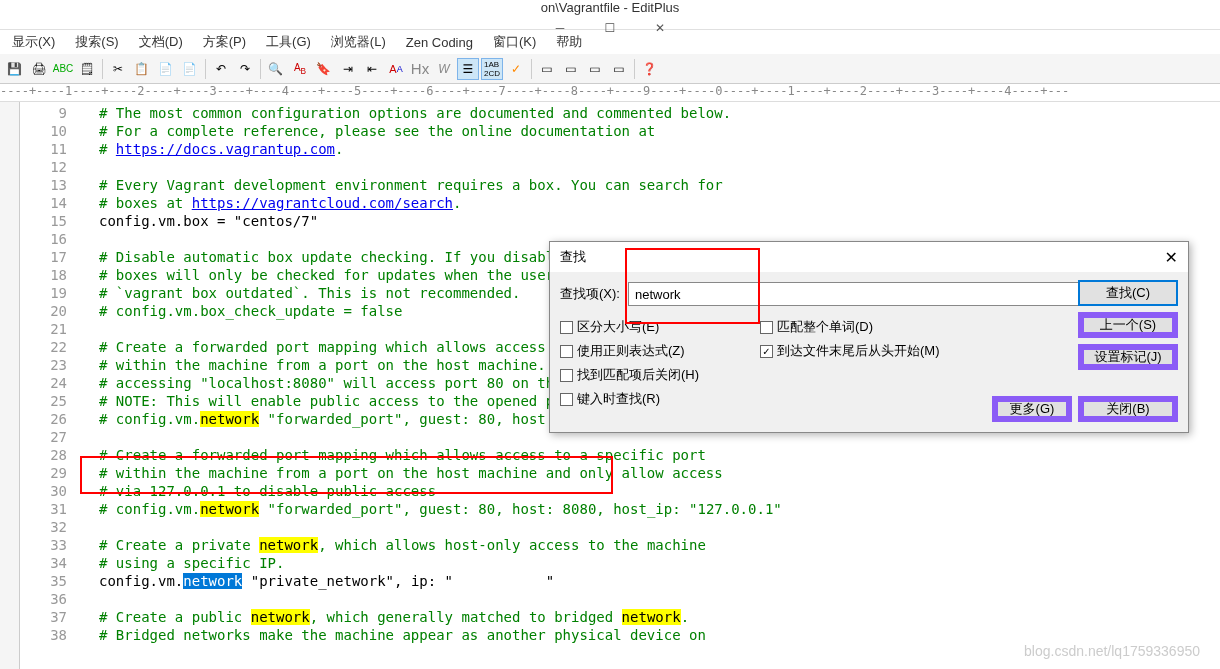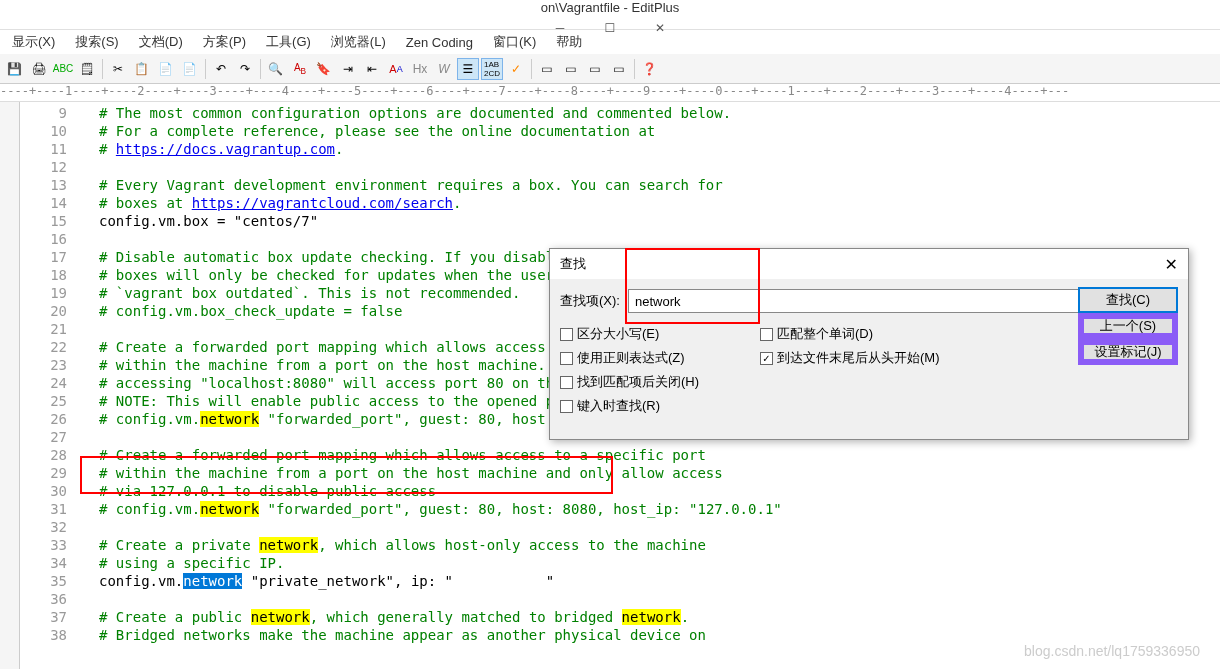--- a/index.html
+++ b/index.html
@@ -19,36 +19,36 @@
     .side-panel { width: 20px; background: #f5f5f5; border-right: 1px solid #ccc; }
     .gutter { width: 55px; background: #fff; text-align: right; padding: 2px 8px 2px 2px; font-family: Consolas, monospace; font-size: 14px; color: #999; line-height: 18px; }
     .code { flex: 1; font-family: Consolas, monospace; font-size: 14px; line-height: 18px; padding: 2px 0; white-space: pre; color: #000; position: relative; }
     .code-line { height: 18px; padding-left: 24px; }
     .cm { color: #008000; }
     .lnk { color: #0000ee; text-decoration: underline; }
     .hl { background: #ffff00; }
     .sel { background: #0078d7; color: #fff; }
     .redbox1 { position: absolute; border: 2px solid red; left: 80px; top: 456px; width: 533px; height: 38px; pointer-events: none; }
     .redbox2 { position: absolute; border: 2px solid red; left: 625px; top: 248px; width: 135px; height: 76px; pointer-events: none; z-index: 20; }
-    .find-dialog { position: absolute; left: 549px; top: 248px; width: 640px; height: 192px; background: #f0f0f0; border: 1px solid #888; box-shadow: 2px 2px 8px rgba(0,0,0,0.3); z-index: 10; }
+    .find-dialog { position: absolute; left: 549px; top: 241px; width: 640px; height: 192px; background: #f0f0f0; border: 1px solid #888; box-shadow: 2px 2px 8px rgba(0,0,0,0.3); z-index: 10; }
     .find-title { height: 30px; display: flex; align-items: center; padding: 0 10px; background: #fff; font-size: 13px; }
     .find-title-text { flex: 1; }
     .find-close { font-size: 16px; cursor: pointer; }
     .find-body { padding: 10px; position: relative; height: calc(100% - 30px); }
     .find-row1 { display: flex; align-items: center; gap: 8px; }
     .find-label { font-size: 13px; }
     .find-input-wrap { flex: 1; display: flex; }
     .find-input { flex: 1; background: #fff; }
     .find-input input { width: 100%; height: 24px; border: 1px solid #888; padding: 0 6px; font-size: 13px; outline: none; }
     .find-dropdown { width: 26px; height: 24px; border: 1px solid #888; background: #e1e1e1; display: flex; align-items: center; justify-content: center; margin-left: 3px; }
     .find-checks { display: flex; margin-top: 12px; gap: 0; }
     .check-col { width: 200px; display: flex; flex-direction: column; gap: 6px; }
     .check-item { display: flex; align-items: center; gap: 4px; font-size: 13px; }
     .check-box { width: 13px; height: 13px; border: 1px solid #666; background: #fff; display: inline-flex; align-items: center; justify-content: center; font-size: 10px; }
-    .find-buttons { position: absolute; right: 10px; top: 8px; display: flex; flex-direction: column; }
+    .find-buttons { position: absolute; right: 10px; top: 8px; display: flex; flex-direction: column; gap: 6px; }
     .find-btn { width: 100px; height: 26px; border: 6px solid #8b5cf6; background: #e1e1e1; font-size: 13px; display: flex; align-items: center; justify-content: center; }
     .find-btn.primary { border: 2px solid #0078d7; }
     .find-bottom-btns { position: absolute; right: 10px; bottom: 10px; display: flex; gap: 6px; }
     .watermark { position: absolute; right: 20px; bottom: 10px; color: #ccc; font-size: 14px; z-index: 5; }
   </style>
 </head>
 <body>
 
 <div class="titlebar">
   <span class="titlebar-text">on\Vagrantfile - EditPlus</span>
@@ -92,21 +92,21 @@
       <span style="color:#c00;font-size:10px">A<sub>B</sub></span>
     </span>
   <span class="tb-btn">🔖</span>
   <span class="tb-btn">⇥</span>
   <span class="tb-btn">⇤</span>
   <span class="tb-btn">
       <span style="color:#c00;font-size:11px">A</span>
       <span style="color:#00c;font-size:9px">A</span>
     </span>
   <span class="tb-btn">
-      <span style="font-size:12px;color:#888">Hx</span>
+      <span style="font-size:15px;color:#888">Hx</span>
     </span>
   <span class="tb-btn">
       <i style="color:#888">W</i>
     </span>
   <span class="tb-btn active">☰</span>
   <span class="tb-btn active">
       <span style="font-size:8px">1AB<br>2CD</span>
     </span>
   <span class="tb-btn">
       <span style="color:#f80">✓</span>
@@ -206,16 +206,20 @@
             <span class="check-box">✓</span>
             <span>到达文件末尾后从头开始(M)</span>
           </label>
       </div>
     </div>
     <div class="find-buttons">
       <button class="find-btn primary">查找(C)</button>
       <button class="find-btn">上一个(S)</button>
       <button class="find-btn">设置标记(J)</button>
     </div>
+    <div class="find-bottom-btns">
+      <button class="find-btn" style="width:80px">更多(G)</button>
+      <button class="find-btn" style="width:100px">关闭(B)</button>
+    </div>
   </div>
 </div>
 
 <div class="watermark">blog.csdn.net/lq1759336950</div>
 
 </body></html>

